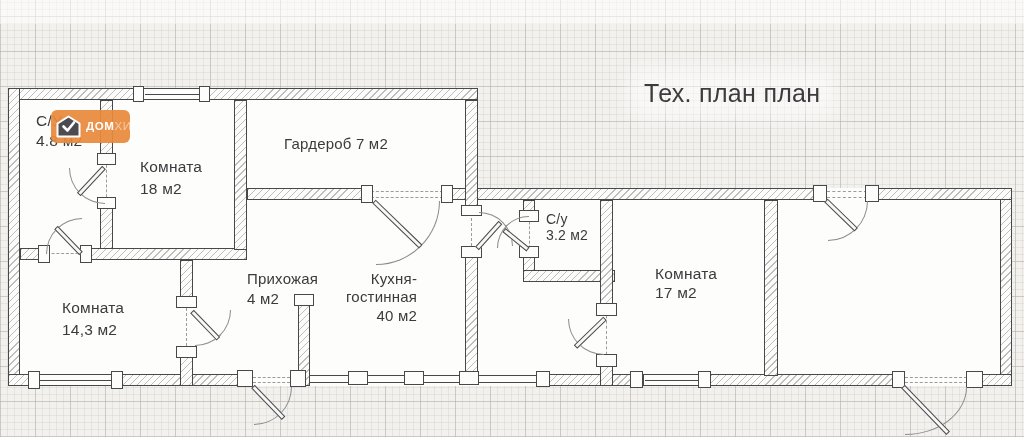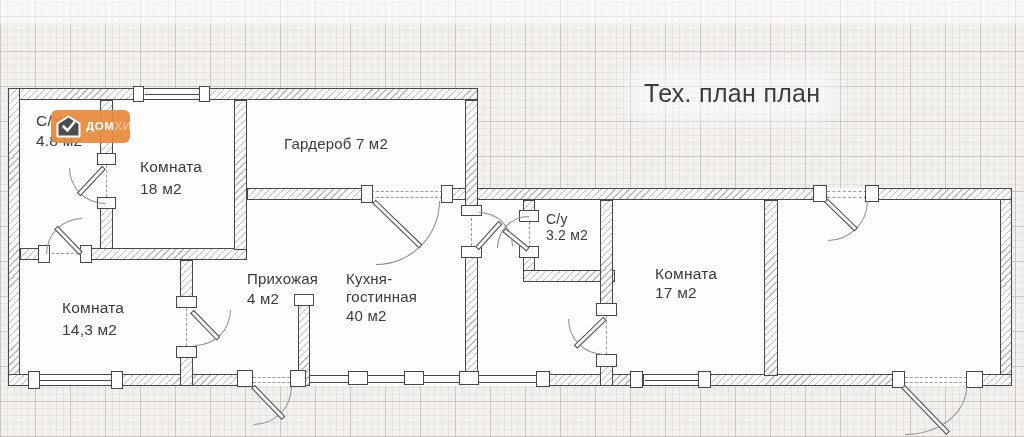--- a/index.html
+++ b/index.html
@@ -174,21 +174,21 @@
     <div>Гардероб 7 м2</div>
   </div>
   <div class="label" style="left:62px;top:297px;line-height:1.4;">
     <div>Комната</div>
       <div>14,3 м2</div>
   </div>
   <div class="label" style="left:223px;top:269px;font-size:15px;line-height:1.3;margin-left:24px;">
     <div>Прихожая</div>
       <div>4 м2</div>
   </div>
-  <div class="label" style="left:346px;top:270px;font-size:15px;line-height:1.22;">
+  <div class="label" style="left:346px;top:270px;font-size:15px;line-height:1.22;text-align:right;">
     <div>Кухня-</div>
       <div>гостинная</div>
       <div>40 м2</div>
   </div>
   <div class="label" style="left:546px;top:211px;font-size:14px;line-height:1.15;">
     <div>С/у</div>
       <div>3.2 м2</div>
   </div>
   <div class="label" style="left:655px;top:265px;line-height:1.2;">
     <div>Комната</div>

